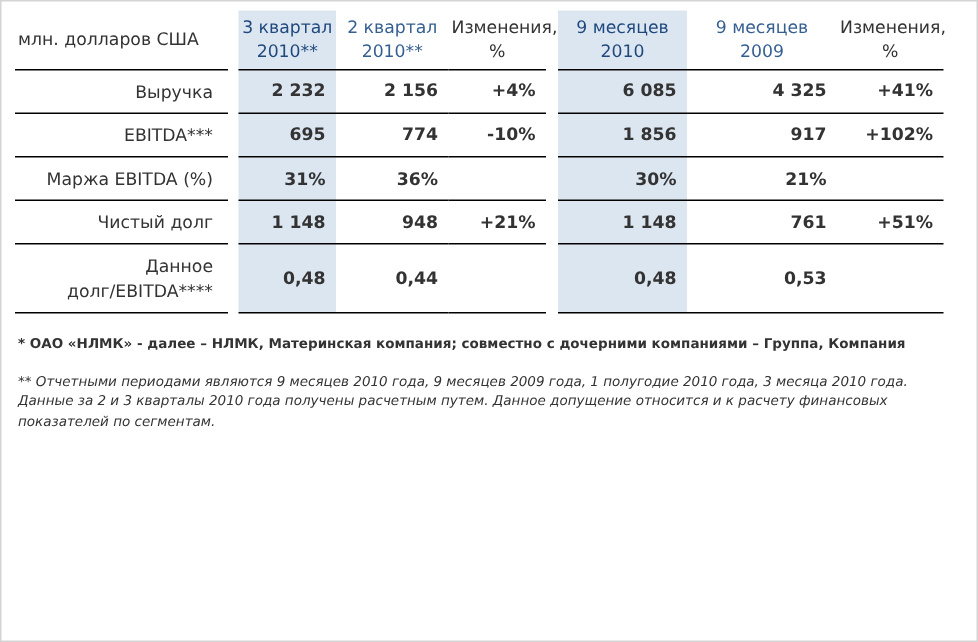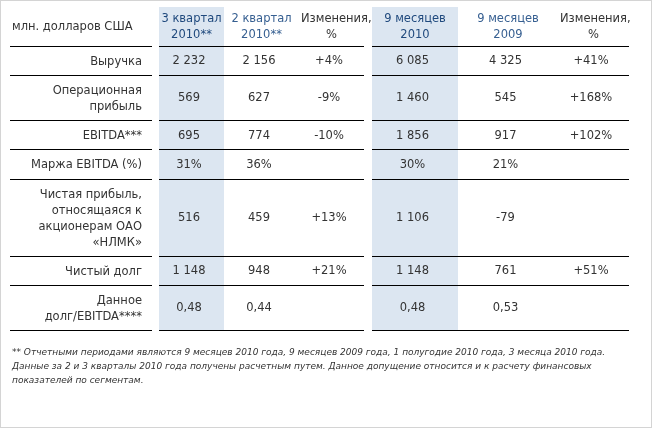--- a/index.html
+++ b/index.html
@@ -56,23 +56,24 @@
   .hdr-dark{color:var(--header-dark-blue);font-weight:bold;}
   .hdr-blue{color:var(--header-blue);}
   .hdr-plain{color:var(--text);margin-left:19px;}
   .hl{background:var(--highlight-bg);}
   .fin td.lbl{
     text-align:right;
     padding:6px 10px 6px 2px;
     line-height:1.4;
   }
   .fin td.num{
-    text-align:center;
+    text-align:right;
     padding:6px 7px 6px 2px;
     line-height:1.35;
+    font-weight:bold;
   }
   .footnotes{
     padding:15px 2px 0 2px;
     width:625px;
   }
   .fn{
     font-size:9px;
     line-height:1.55;
     color:var(--text);
     margin-bottom:11px;
@@ -122,61 +123,39 @@
         <td class="gap"></td>
         <td class="num hl">2 232</td>
         <td class="num">2 156</td>
         <td class="num">+4%</td>
         <td class="gap"></td>
         <td class="num hl">6 085</td>
         <td class="num">4 325</td>
         <td class="num">+41%</td>
       </tr>
       <tr>
-        <td class="lbl">Операционная прибыль</td>
-        <td class="gap"></td>
-        <td class="num hl">569</td>
-        <td class="num">627</td>
-        <td class="num">-9%</td>
-        <td class="gap"></td>
-        <td class="num hl">1 460</td>
-        <td class="num">545</td>
-        <td class="num">+168%</td>
-      </tr>
-      <tr>
         <td class="lbl">EBITDA***</td>
         <td class="gap"></td>
         <td class="num hl">695</td>
         <td class="num">774</td>
         <td class="num">-10%</td>
         <td class="gap"></td>
         <td class="num hl">1 856</td>
         <td class="num">917</td>
         <td class="num">+102%</td>
       </tr>
       <tr>
         <td class="lbl">Маржа EBITDA (%)</td>
         <td class="gap"></td>
         <td class="num hl">31%</td>
         <td class="num">36%</td>
         <td class="num"></td>
         <td class="gap"></td>
         <td class="num hl">30%</td>
         <td class="num">21%</td>
-        <td class="num"></td>
-      </tr>
-      <tr>
-        <td class="lbl">Чистая прибыль, относящаяся к акционерам ОАО «НЛМК»</td>
-        <td class="gap"></td>
-        <td class="num hl">516</td>
-        <td class="num">459</td>
-        <td class="num">+13%</td>
-        <td class="gap"></td>
-        <td class="num hl">1 106</td>
-        <td class="num">-79</td>
         <td class="num"></td>
       </tr>
       <tr>
         <td class="lbl">Чистый долг</td>
         <td class="gap"></td>
         <td class="num hl">1 148</td>
         <td class="num">948</td>
         <td class="num">+21%</td>
         <td class="gap"></td>
         <td class="num hl">1 148</td>
@@ -191,17 +170,18 @@
         <td class="num"></td>
         <td class="gap"></td>
         <td class="num hl">0,48</td>
         <td class="num">0,53</td>
         <td class="num"></td>
       </tr>
     </tbody>
   </table>
 
   <div class="footnotes">
+    <p class="fn bold">* ОАО «НЛМК» - далее – НЛМК, Материнская компания; совместно с дочерними компаниями – Группа, Компания</p>
     <p class="fn italic">** Отчетными периодами являются 9 месяцев 2010 года, 9 месяцев 2009 года, 1 полугодие 2010 года, 3 месяца 2010 года. Данные за 2 и 3 кварталы 2010 года получены расчетным путем. Данное допущение относится и к расчету финансовых показателей по сегментам.</p>
 
   </div>
 
 </div>
 
 </body></html>

